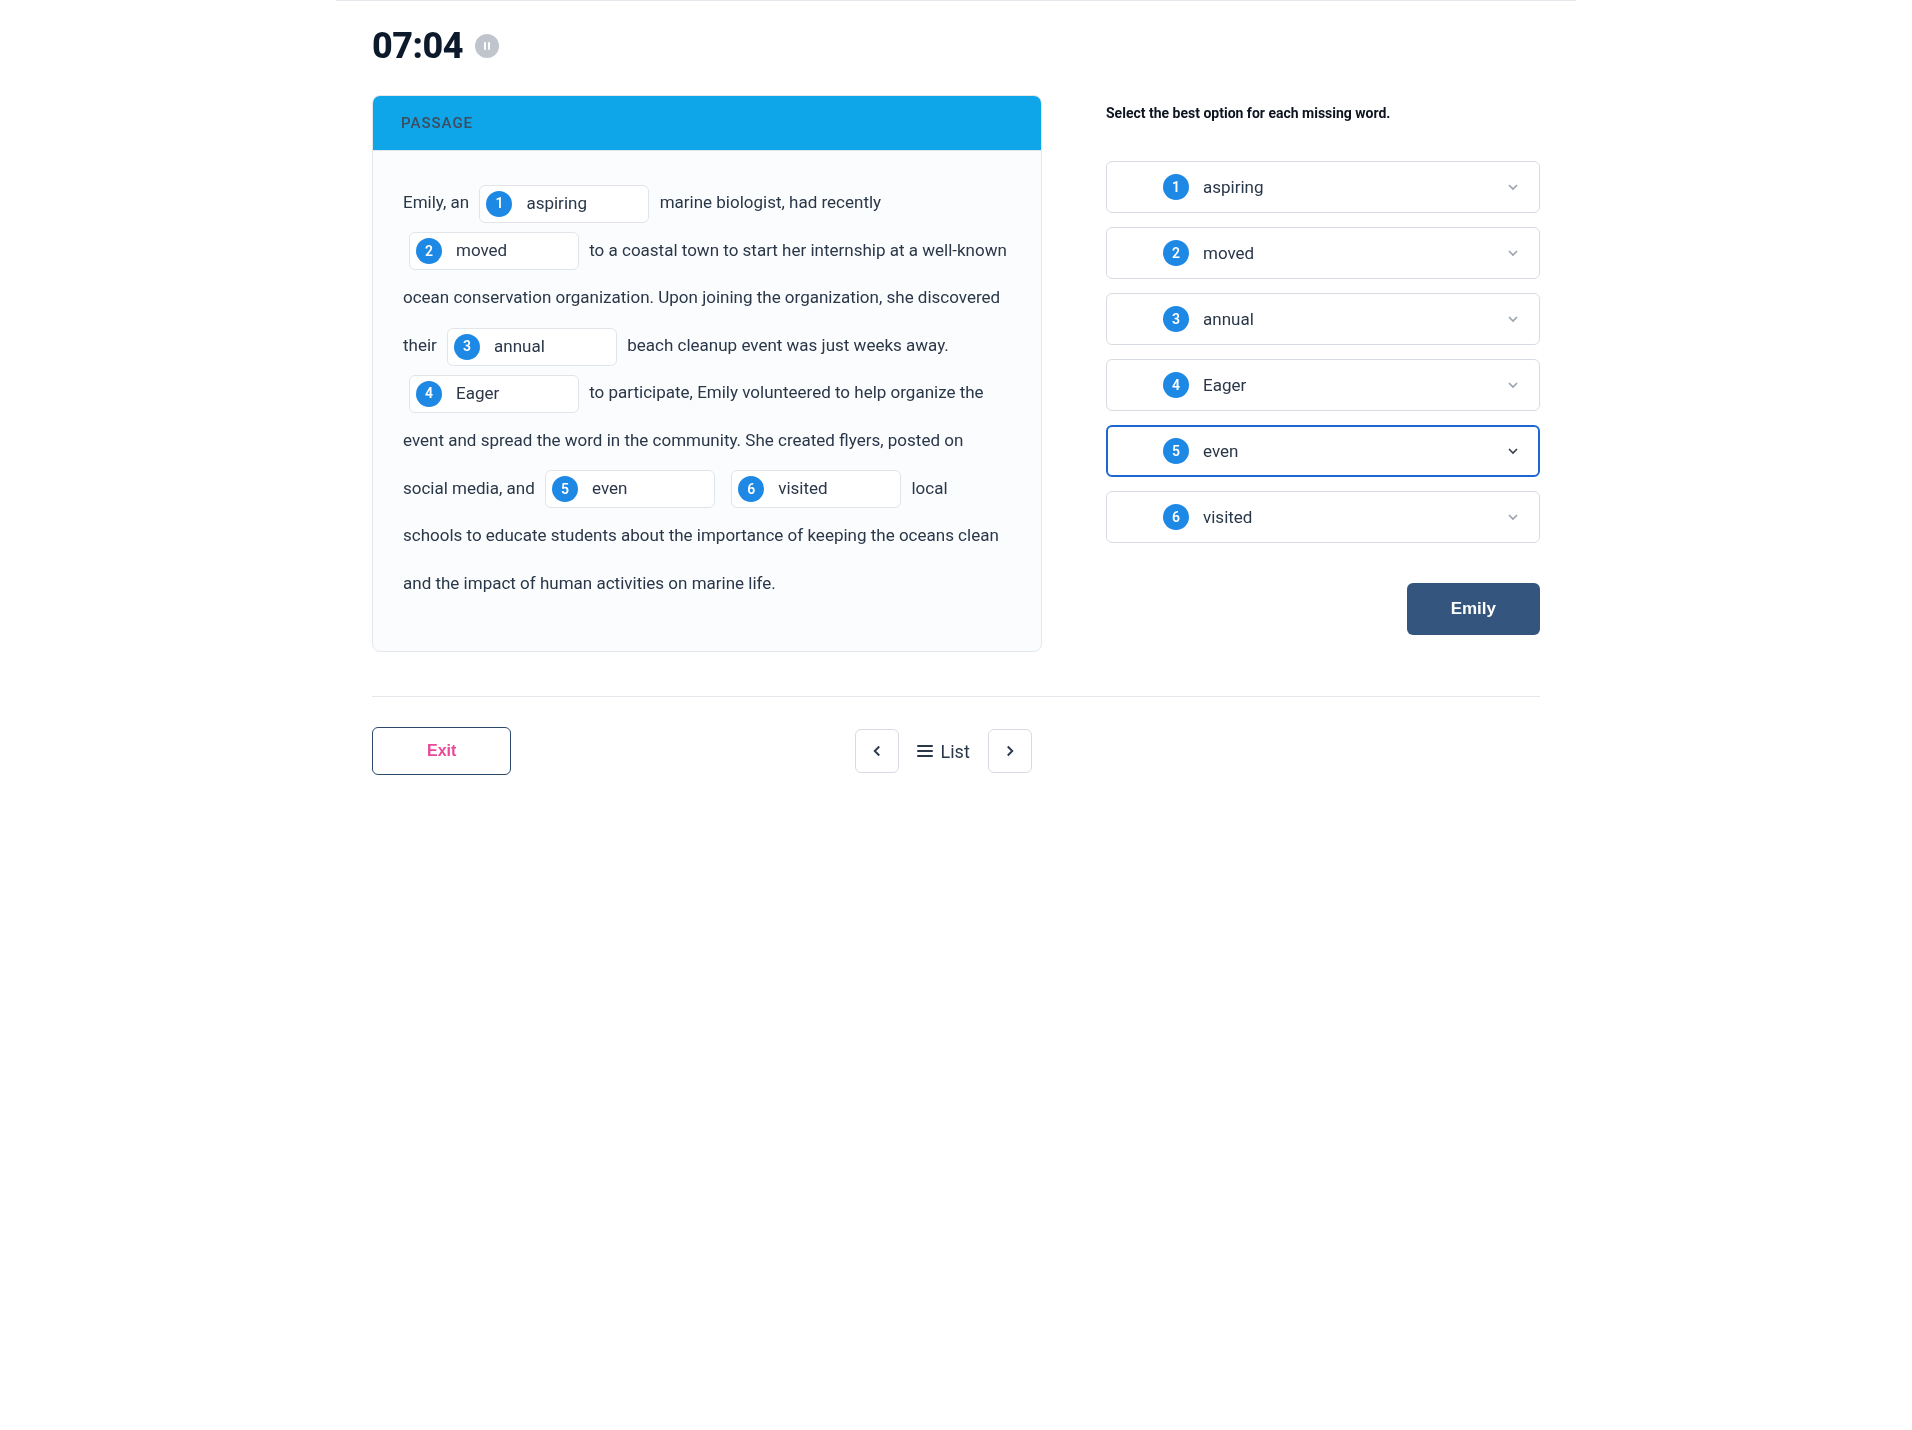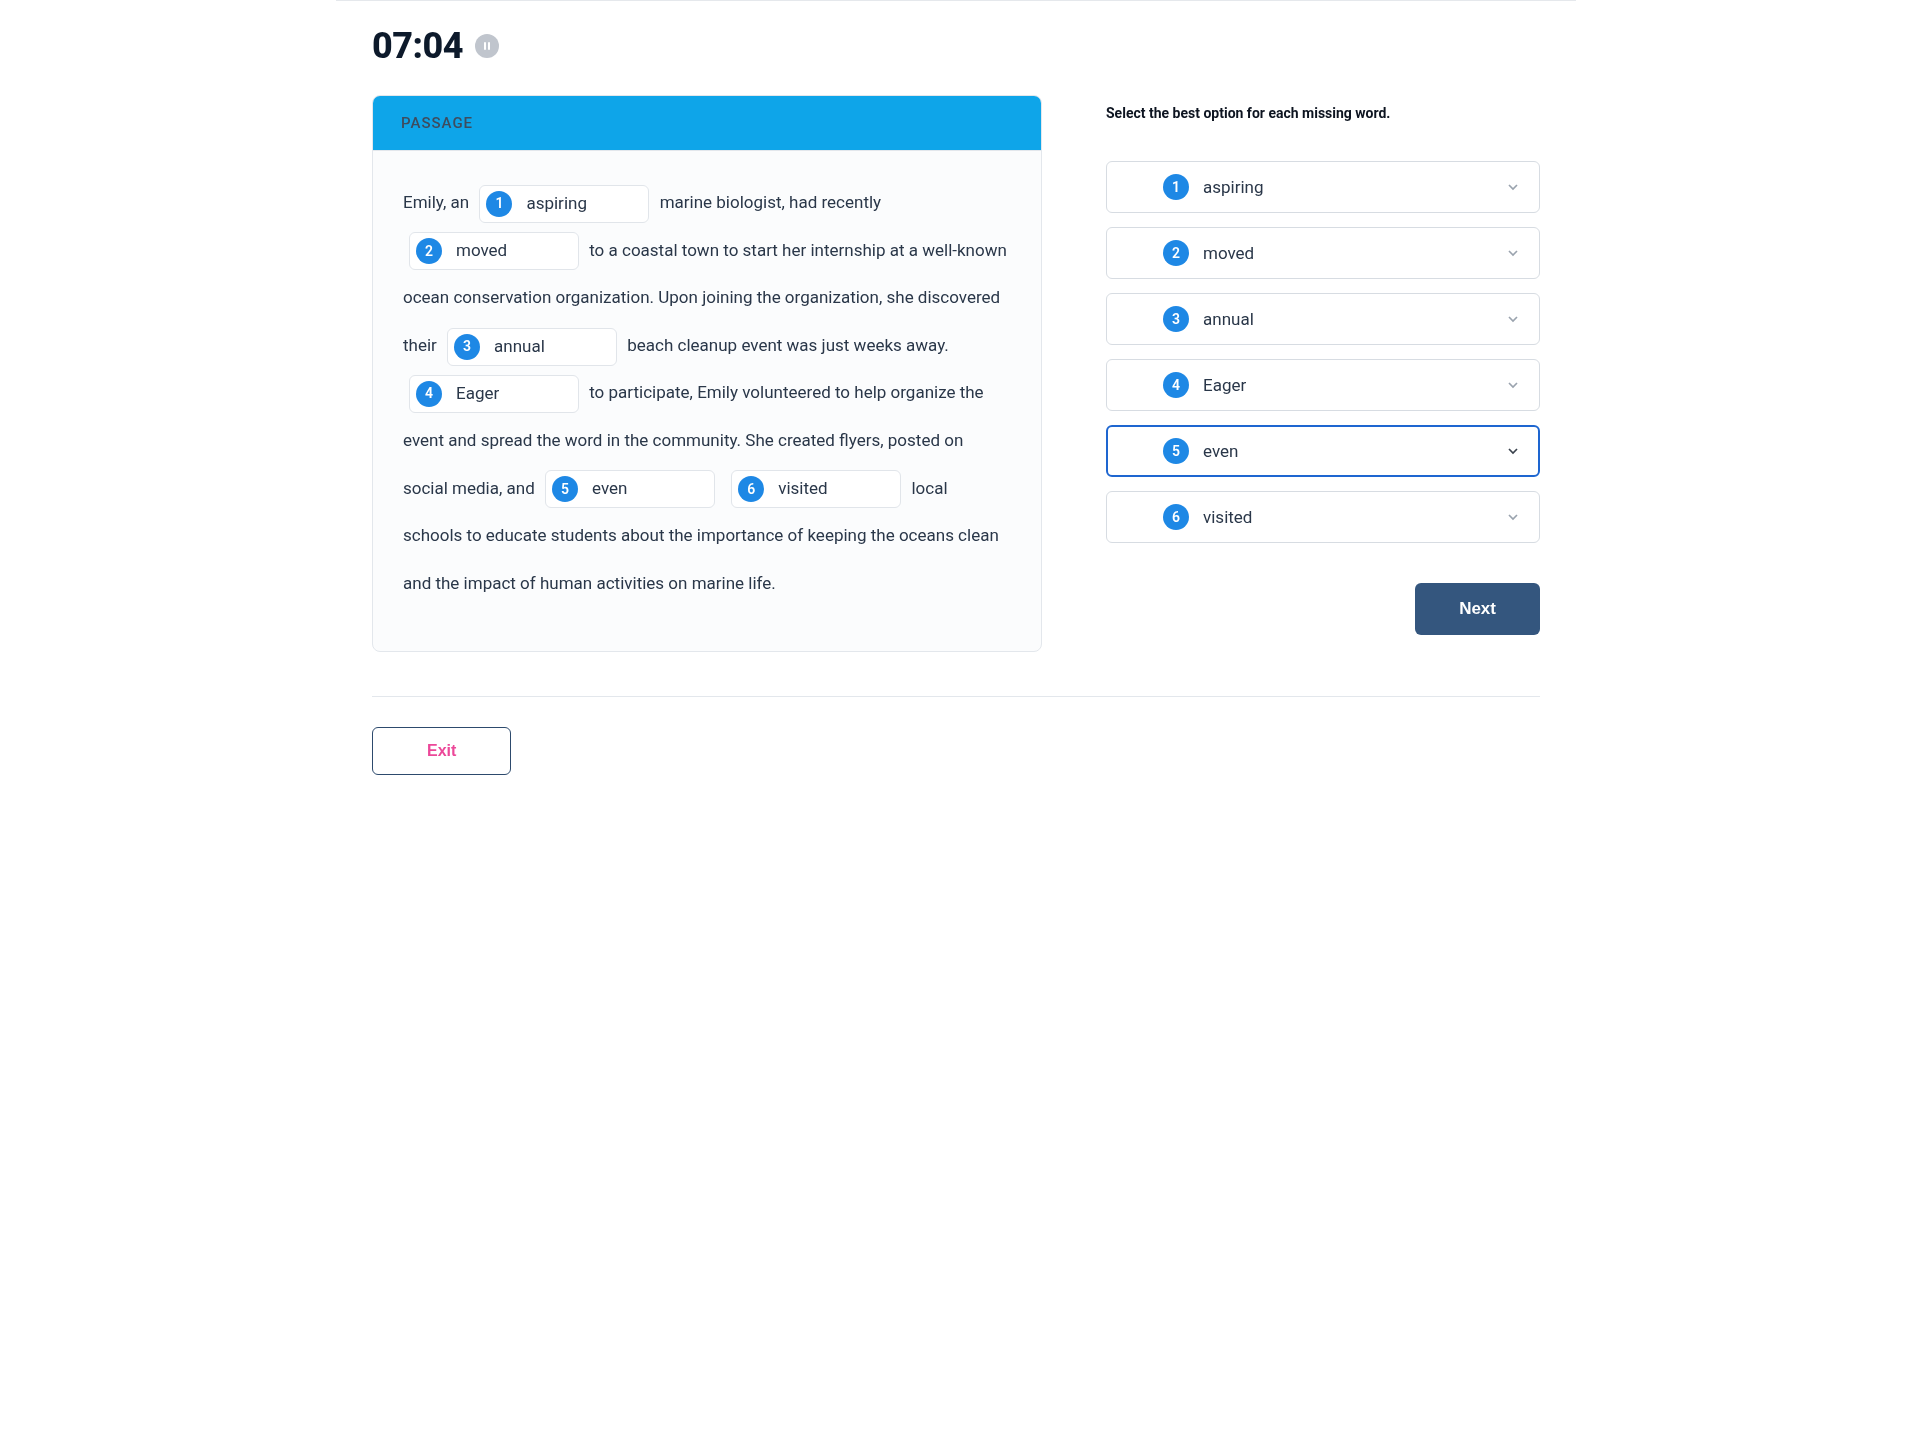--- a/index.html
+++ b/index.html
@@ -326,24 +326,44 @@
         <span class="num-badge">6</span>
         <span class="opt-word">visited</span>
         <span class="chevron">
           <svg width="16" height="16" viewBox="0 0 24 24" fill="none" stroke="currentColor" stroke-width="2.5">
               <polyline points="6 9 12 15 18 9"></polyline>
             </svg>
         </span>
       </div>
 
       <div class="next-row">
-        <button class="next-btn">Next</button>
+        <button class="next-btn">Emily</button>
       </div>
     </div>
 
   </div>
 
   <div class="footer">
     <button class="exit-btn">Exit</button>
+    <div class="footer-center">
+      <div class="arrow-btn">
+        <svg width="18" height="18" viewBox="0 0 24 24" fill="none" stroke="currentColor" stroke-width="2.5">
+            <polyline points="15 18 9 12 15 6"></polyline>
+          </svg>
+      </div>
+      <div class="list-link">
+        <span class="ham">
+            <span></span>
+            <span></span>
+            <span></span>
+          </span>
+        <span>List</span>
+      </div>
+      <div class="arrow-btn">
+        <svg width="18" height="18" viewBox="0 0 24 24" fill="none" stroke="currentColor" stroke-width="2.5">
+            <polyline points="9 18 15 12 9 6"></polyline>
+          </svg>
+      </div>
+    </div>
     <div style="width:165px"></div>
   </div>
 
 </div>
 
 </body></html>

